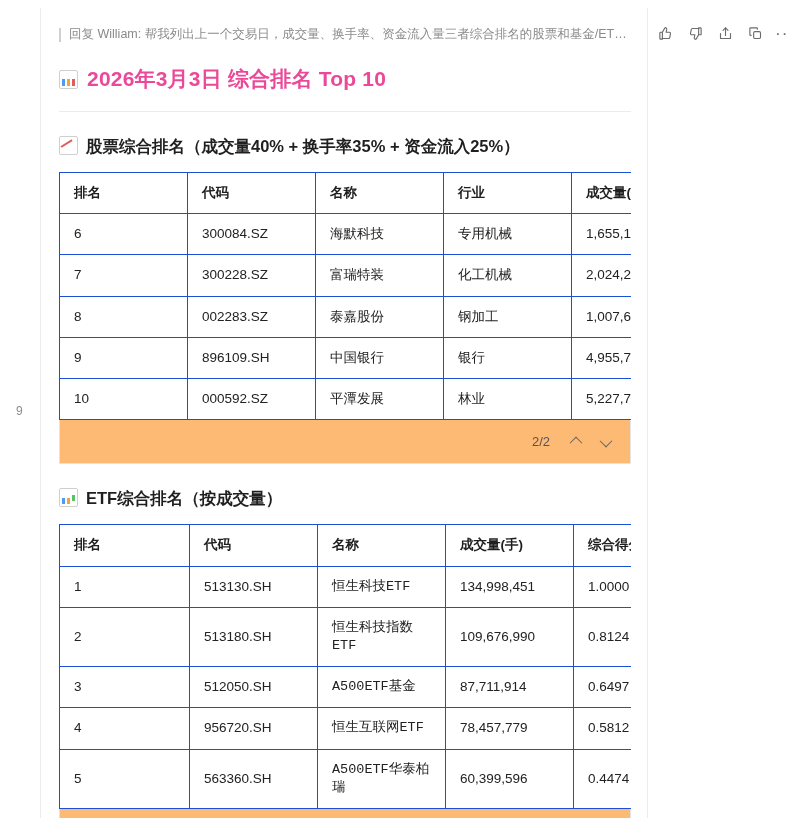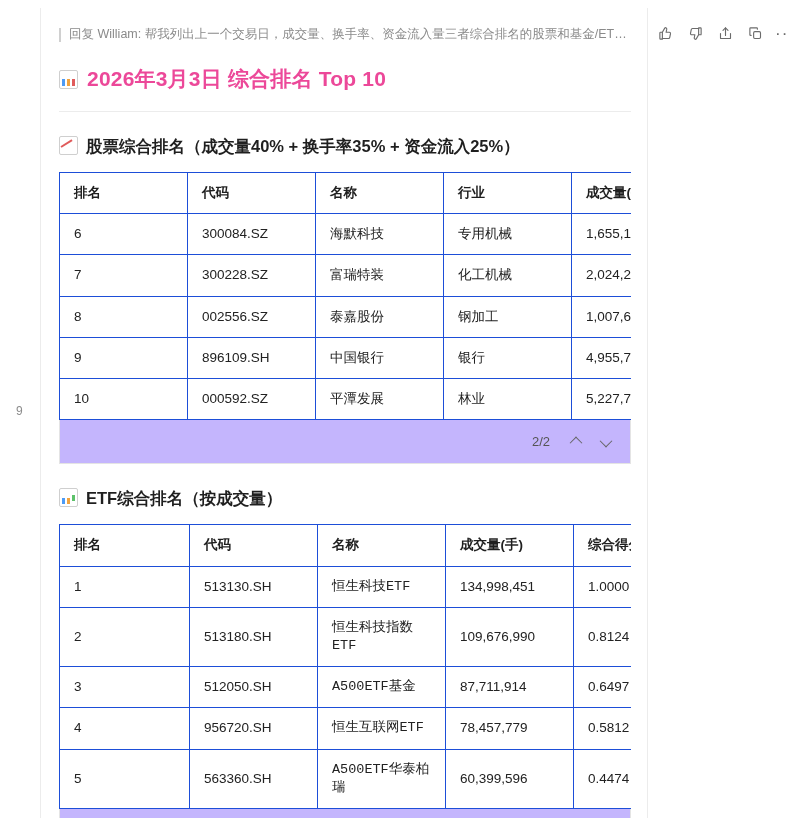--- a/index.html
+++ b/index.html
@@ -189,21 +189,21 @@
   .pager {
     border: 1px solid #e4e4e4;
     border-top: none;
     height: 44px;
     display: flex;
     align-items: center;
     justify-content: flex-end;
     gap: 2px;
     padding-right: 10px;
     box-sizing: border-box;
-    background: #c4b5fd;
+    background: #fdba74;
     margin-bottom: 4px;
   }
   .pager .pg-label {
     font-size: 13px;
     color: #555;
     margin-right: 10px;
   }
   .pg-btn {
     width: 28px;
     height: 28px;
@@ -310,21 +310,21 @@
             </tr>
             <tr>
               <td>7</td>
               <td>300228.SZ</td>
               <td>富瑞特装</td>
               <td>化工机械</td>
               <td>2,024,246</td>
             </tr>
             <tr>
               <td>8</td>
-              <td>002556.SZ</td>
+              <td>002283.SZ</td>
               <td>泰嘉股份</td>
               <td>钢加工</td>
               <td>1,007,666</td>
             </tr>
             <tr>
               <td>9</td>
               <td>896109.SH</td>
               <td>中国银行</td>
               <td>银行</td>
               <td>4,955,741</td>

